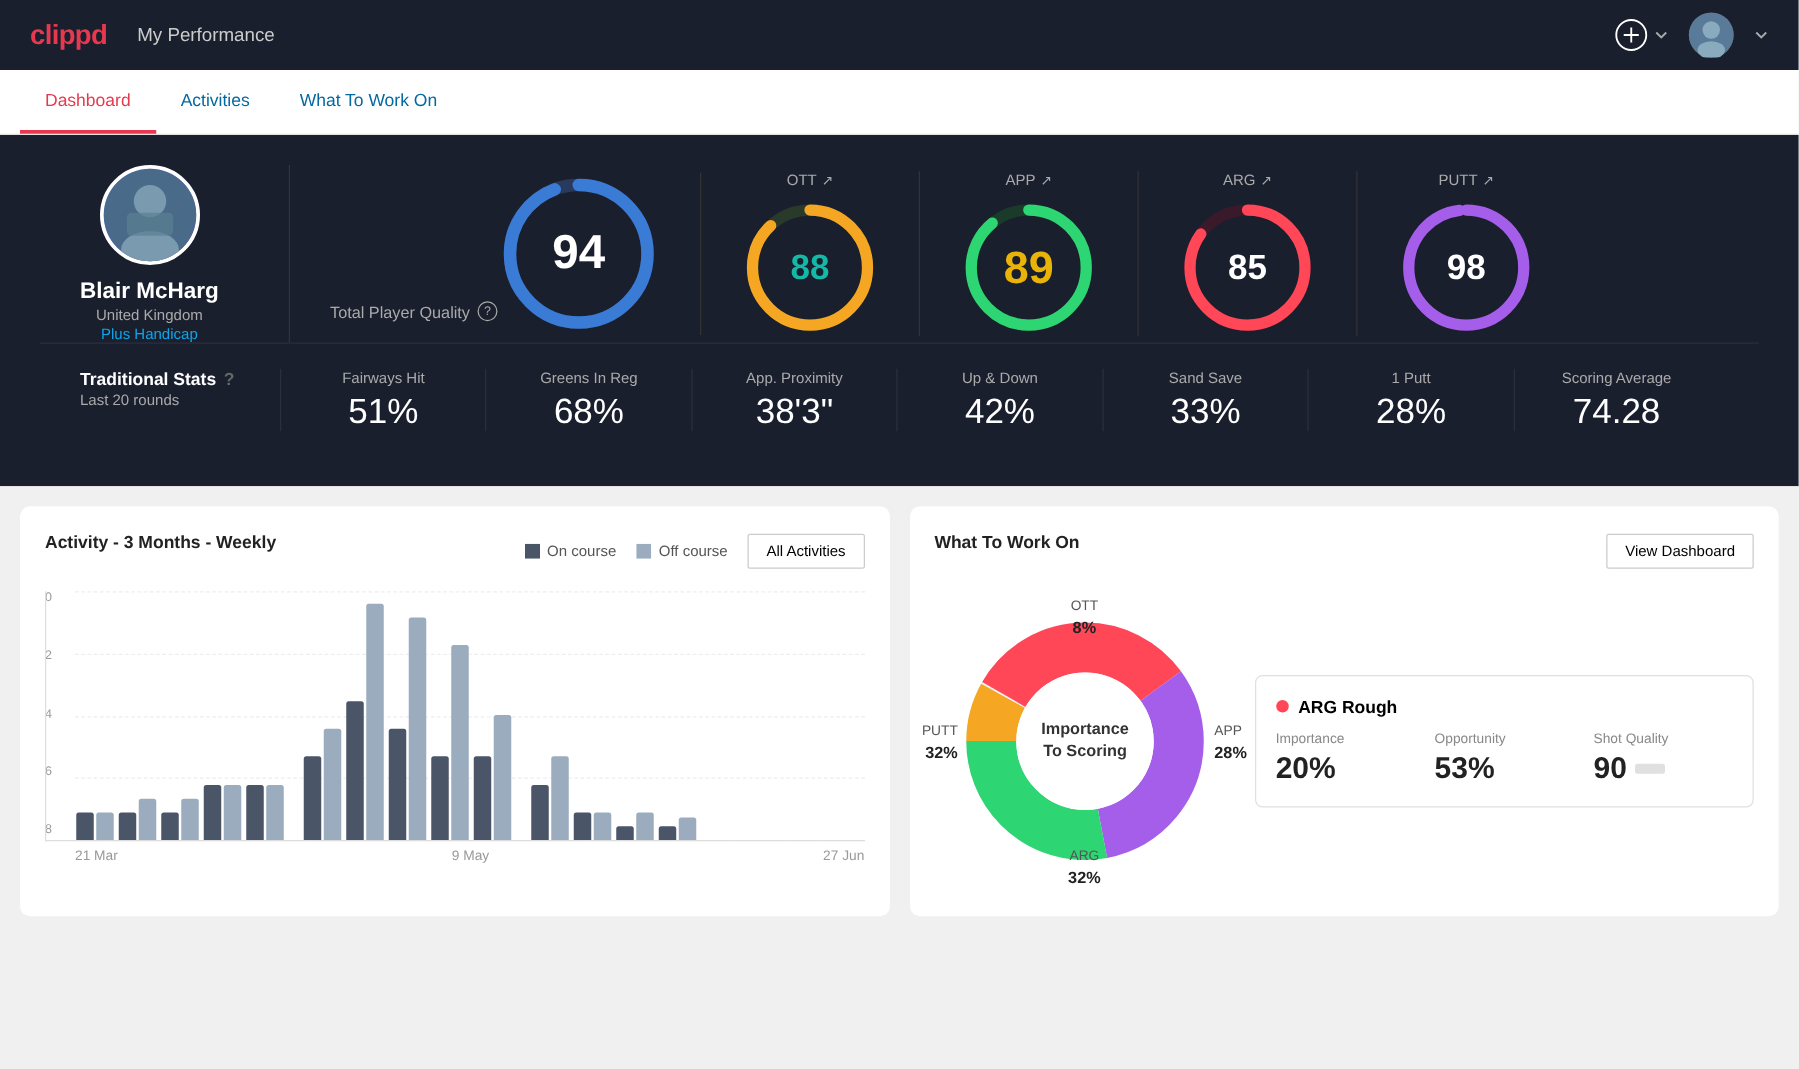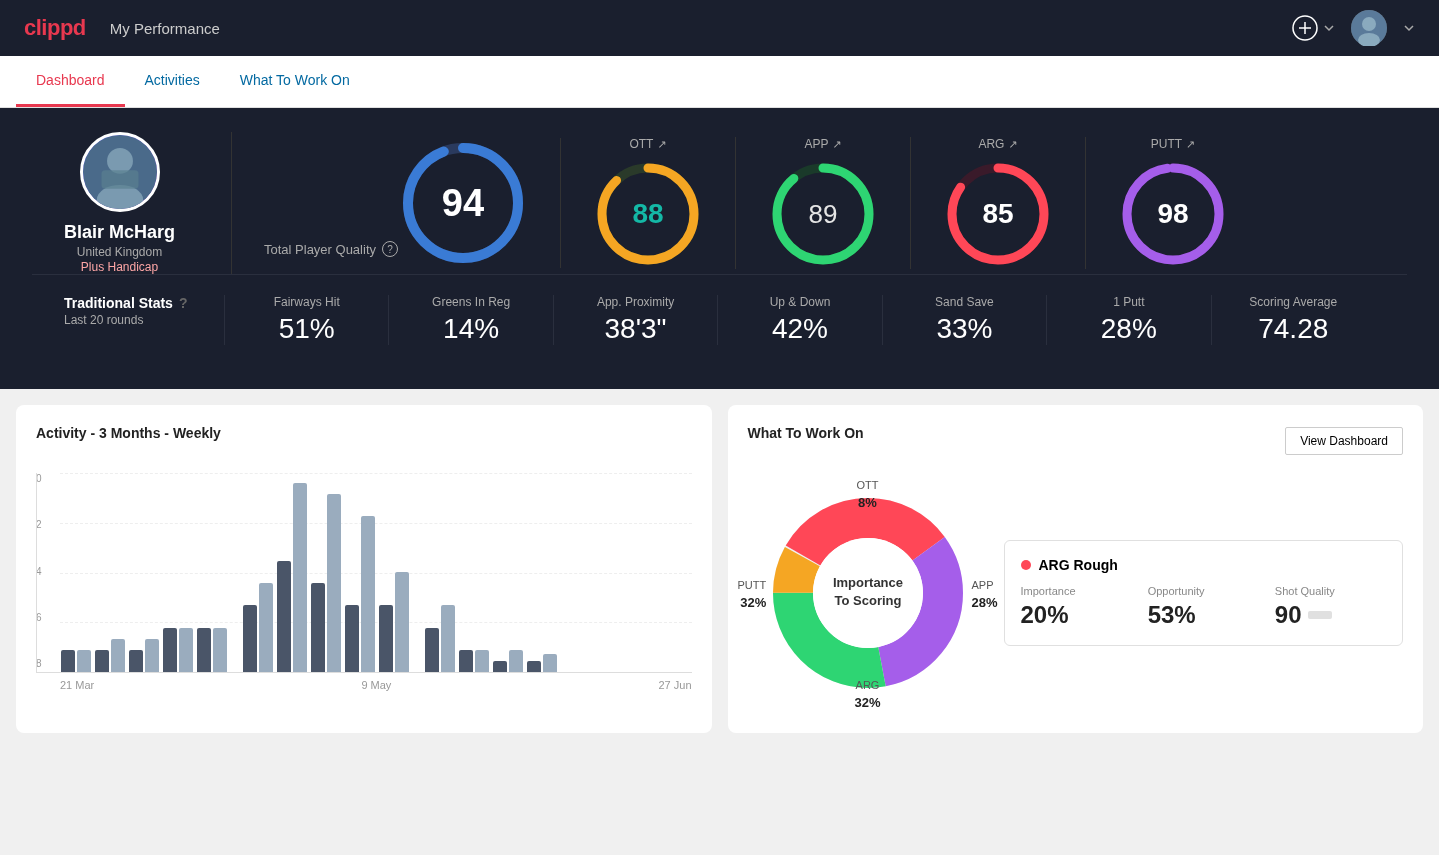--- a/index.html
+++ b/index.html
@@ -69,21 +69,21 @@
       border-radius: 50%;
       background: linear-gradient(135deg, #667eea, #764ba2);
       border: 3px solid #fff;
       display: flex;
       align-items: center;
       justify-content: center;
       overflow: hidden;
     }
     .player-name { color: #fff; font-size: 18px; font-weight: 700; margin-top: 10px; }
     .player-country { color: #aaa; font-size: 12px; margin-top: 2px; }
-    .player-handicap { color: #fca5a5; font-size: 12px; margin-top: 1px; }
+    .player-handicap { color: #0ea5e9; font-size: 12px; margin-top: 1px; }
 
     .quality-section {
       flex: 1;
       padding: 0 32px;
       display: flex;
       flex-direction: row;
       align-items: flex-end;
     }
     .quality-title {
       color: #aaa;
@@ -411,21 +411,21 @@
         <div class="metric-card">
           <div class="metric-label">
             <span>APP</span>
             <span class="arrow-icon">↗</span>
           </div>
           <div style="position:relative;width:110px;height:110px;">
             <svg class="ring" width="110" height="110" viewBox="0 0 110 110">
               <circle cx="55" cy="55" r="46" fill="none" stroke="#1a3a2a" stroke-width="9"></circle>
               <circle cx="55" cy="55" r="46" fill="none" stroke="#2ed573" stroke-width="9" stroke-dasharray="289" stroke-dashoffset="32" stroke-linecap="round"></circle>
             </svg>
-            <span style="position:absolute;top:50%;left:50%;transform:translate(-50%,-50%);color:#e5e5e5;font-size:26px;font-weight:400;">89</span>
+            <span style="position:absolute;top:50%;left:50%;transform:translate(-50%,-50%);color:#eab308;font-size:36px;font-weight:700;">89</span>
           </div>
         </div>
 
         <div class="metric-card">
           <div class="metric-label">
             <span>ARG</span>
             <span class="arrow-icon">↗</span>
           </div>
           <div style="position:relative;width:110px;height:110px;">
             <svg class="ring" width="110" height="110" viewBox="0 0 110 110">
@@ -460,21 +460,21 @@
         <span class="help-icon" style="border-color:#666;color:#666;">?</span>
       </div>
       <div class="sublabel">Last 20 rounds</div>
     </div>
     <div class="stat-item">
       <div class="stat-name">Fairways Hit</div>
       <div class="stat-value">51%</div>
     </div>
     <div class="stat-item">
       <div class="stat-name">Greens In Reg</div>
-      <div class="stat-value">14%</div>
+      <div class="stat-value">68%</div>
     </div>
     <div class="stat-item">
       <div class="stat-name">App. Proximity</div>
       <div class="stat-value">38'3"</div>
     </div>
     <div class="stat-item">
       <div class="stat-name">Up &amp; Down</div>
       <div class="stat-value">42%</div>
     </div>
     <div class="stat-item">
@@ -490,20 +490,35 @@
       <div class="stat-value">74.28</div>
     </div>
   </div>
 </div>
 
 <div class="bottom-section">
 
   <div class="panel">
     <div class="chart-header">
       <span class="panel-title">Activity - 3 Months - Weekly</span>
+      <div class="chart-legend">
+        <div class="legend-item">
+          <svg width="12" height="12">
+              <rect width="12" height="12" fill="#4a5568"></rect>
+            </svg>
+          <span>On course</span>
+        </div>
+        <div class="legend-item">
+          <svg width="12" height="12">
+              <rect width="12" height="12" fill="#9aacbe"></rect>
+            </svg>
+          <span>Off course</span>
+        </div>
+        <button class="all-activities-btn">All Activities</button>
+      </div>
     </div>
     <div class="chart-area">
       <div style="position:relative;">
         <div class="y-axis">
           <span>8</span>
           <span>6</span>
           <span>4</span>
           <span>2</span>
           <span>0</span>
         </div>

